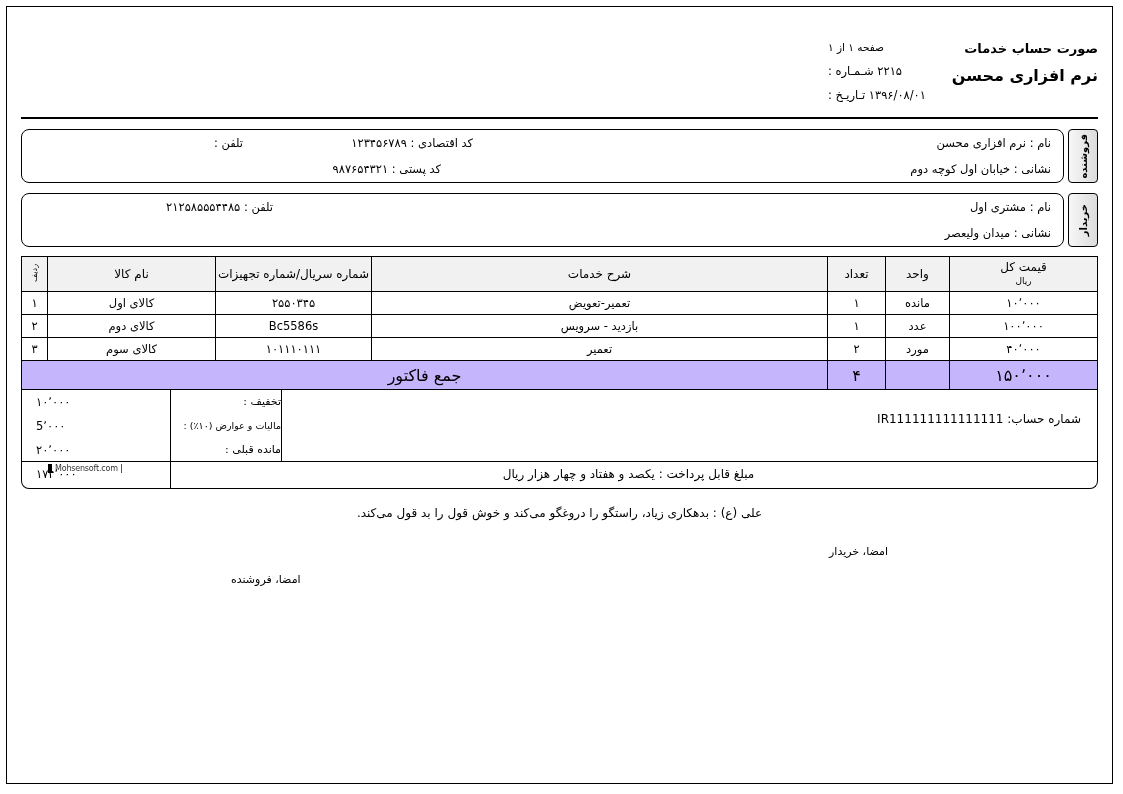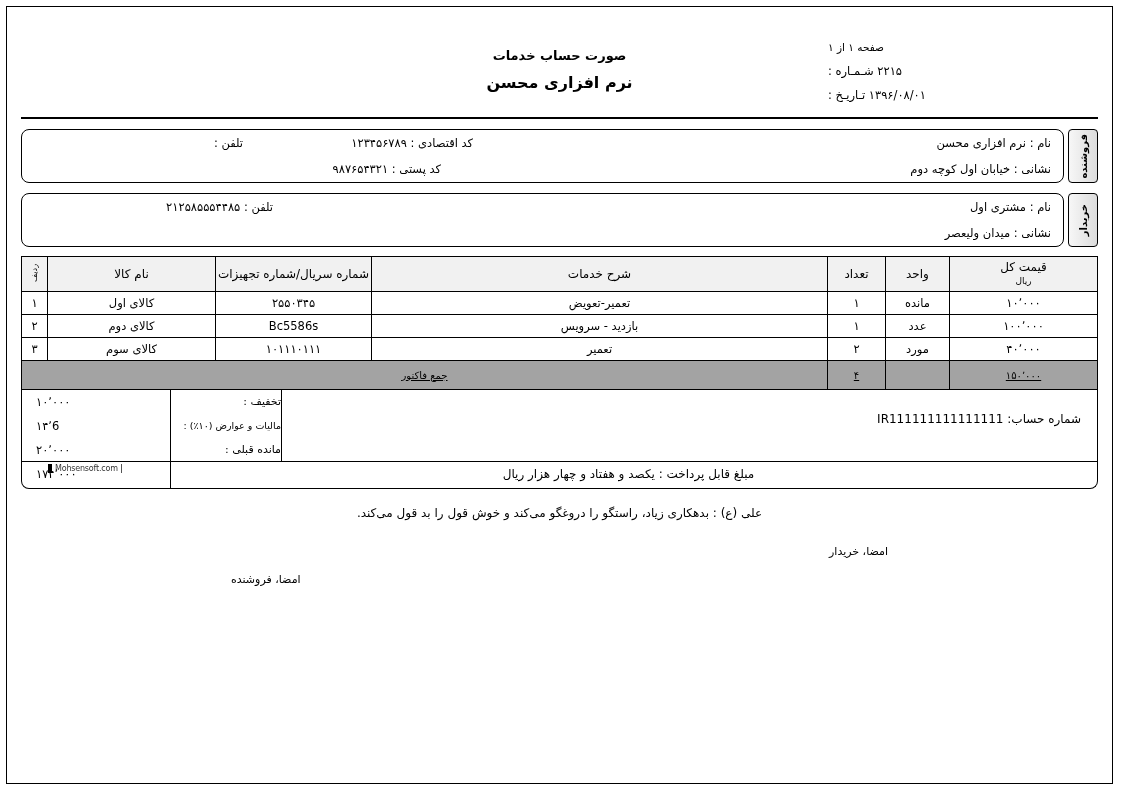--- a/index.html
+++ b/index.html
@@ -53,22 +53,21 @@
     text-align: left;
   }
   .meta .line.small { font-size: 10.5px; }
   .meta .lbl { letter-spacing: 1px; }
 
   .titles {
     position: absolute;
     left: 0;
     right: 0;
     top: 16px;
-    text-align: center;
-    margin-top: 7px;
+    text-align: right;
   }
   .title-1 {
     font-size: 13px;
     font-weight: bold;
     line-height: 24px;
   }
   .title-2 {
     font-size: 16px;
     font-weight: bold;
     line-height: 30px;
@@ -208,24 +207,23 @@
   .col-idx   { width: 26px; }
   .col-name  { width: 168px; }
   .col-ser   { width: 156px; }
   .col-desc  { width: auto; }
   .col-qty   { width: 58px; }
   .col-unit  { width: 64px; }
   .col-price { width: 148px; }
   td.name-cell { text-align: right; padding-right: 10px; }
   td.price-cell { text-align: left; padding-left: 14px; }
   tr.total-row td {
-    background: #a3a3a3;
+    background: #c4b5fd;
     height: 28px;
-    font-size: 10px;
-    text-decoration: underline;
+    font-size: 16px;
   }
   td.total-label { text-align: right; padding-right: 14px; }
 
   
   .summary {
     position: relative;
     border: 1px solid #000000;
     border-top: none;
     height: 72px;
     box-sizing: border-box;
@@ -492,21 +490,21 @@
           <td></td>
           <td>۴</td>
           <td class="total-label" colspan="4">جمع فاکتور</td>
         </tr>
       </tbody>
     </table>
 
     <div class="summary">
       <div class="sum-amount-col">
         <div class="sum-row-amt">۱۰٬۰۰۰</div>
-        <div class="sum-row-amt">۱۴٬6</div>
+        <div class="sum-row-amt">5٬۰۰۰</div>
         <div class="sum-row-amt">۲۰٬۰۰۰</div>
       </div>
       <div class="sum-label-col">
         <div class="sum-row-lbl">تخفیف :</div>
         <div class="sum-row-lbl tax">مالیات و عوارض (۱۰٪) :</div>
         <div class="sum-row-lbl">مانده قبلی :</div>
       </div>
       <div class="account">
         <span>شماره حساب:</span>
         <span>IR111111111111111</span>

